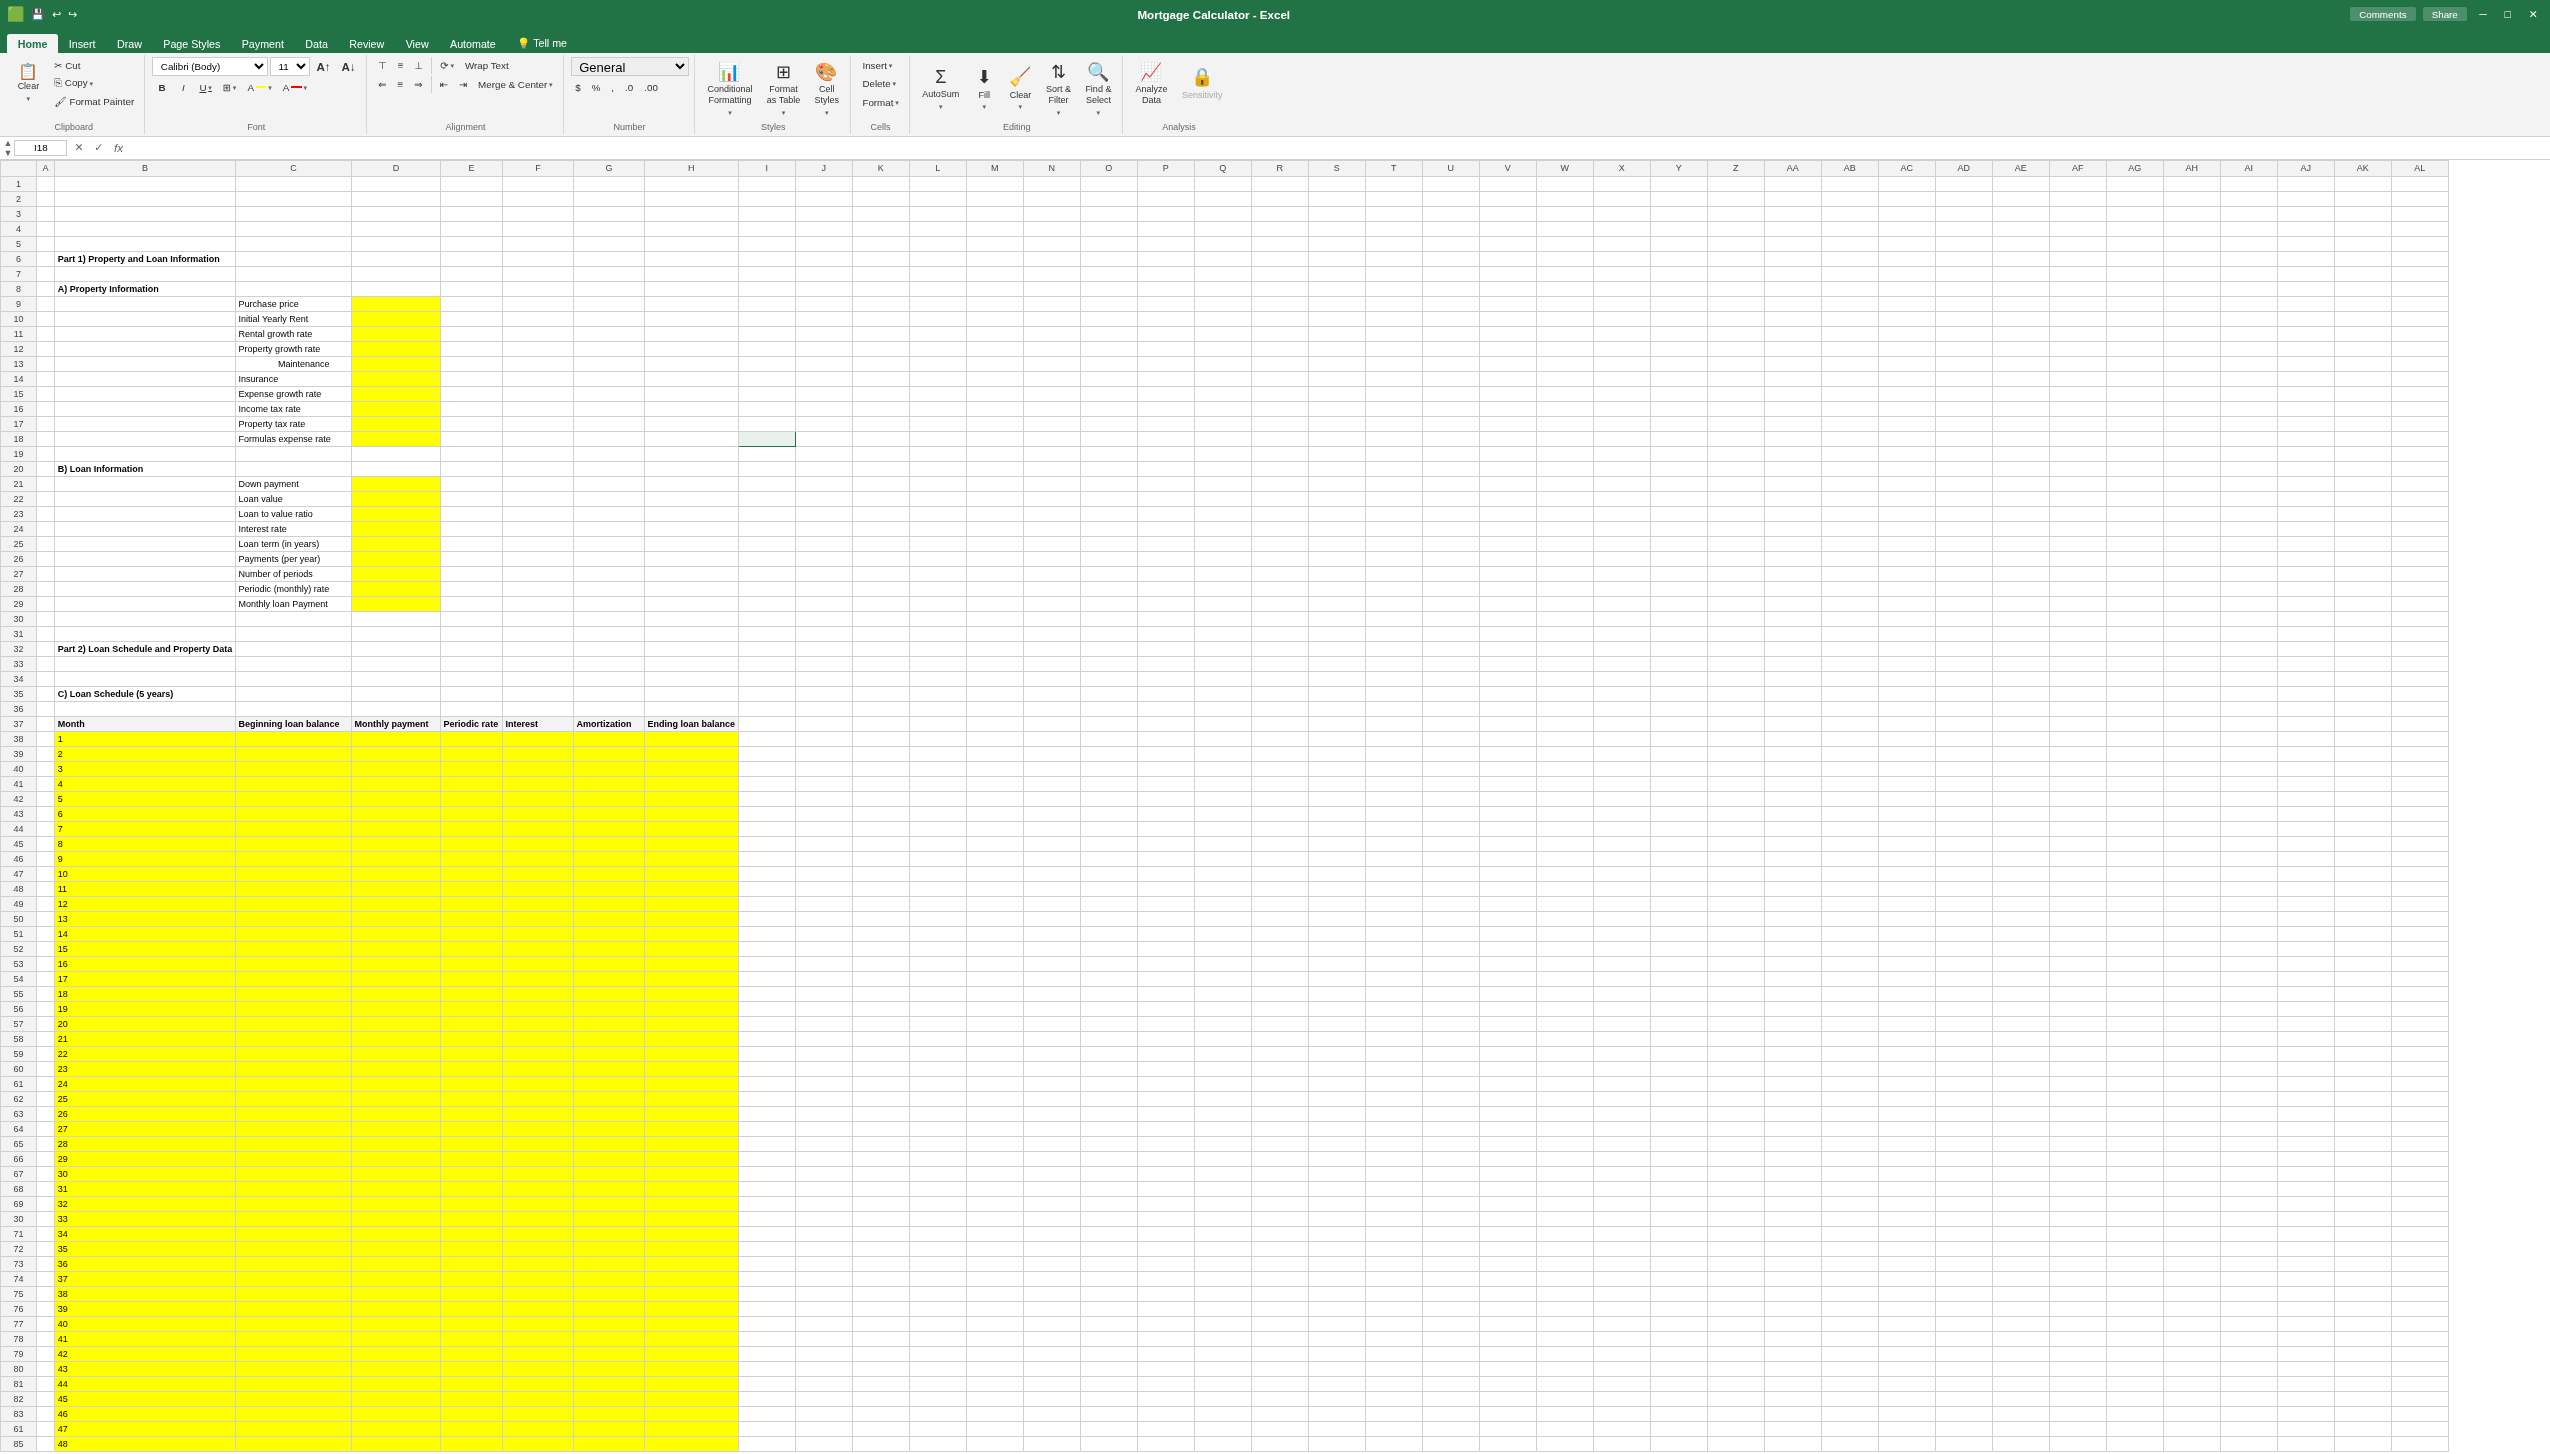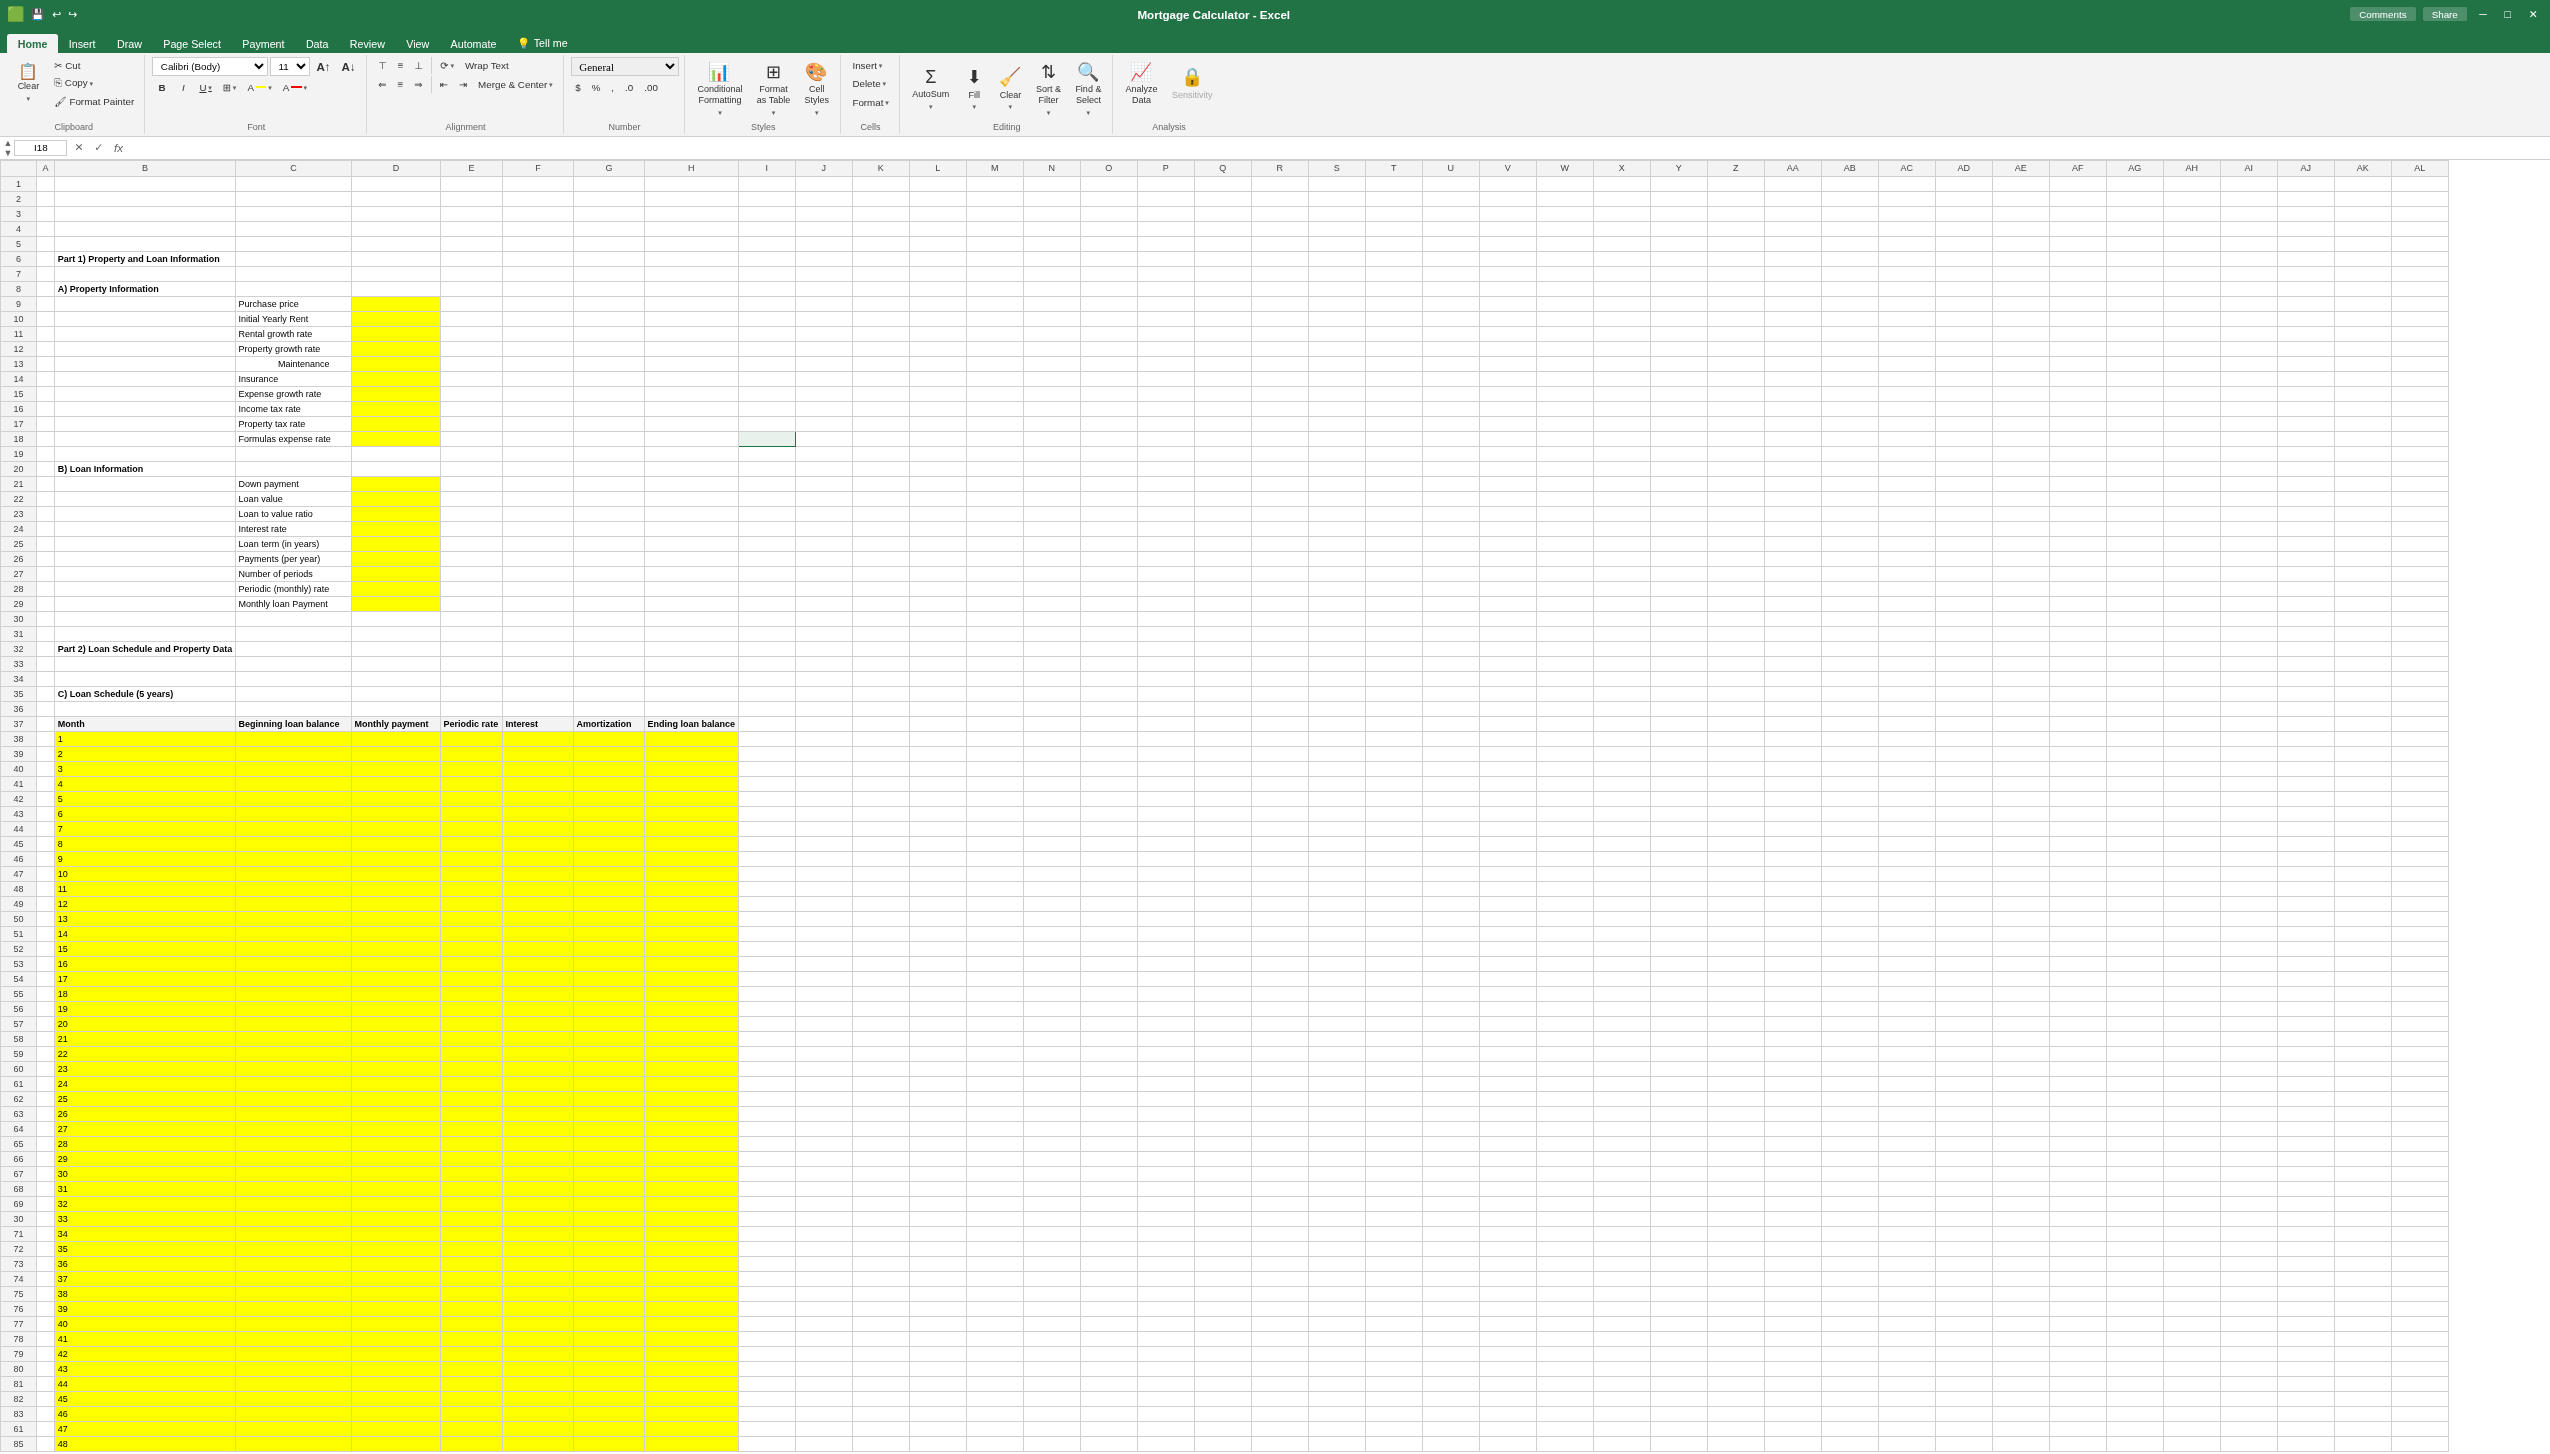--- a/index.html
+++ b/index.html
@@ -232,21 +232,21 @@
     <span style="cursor:pointer; padding:0 5.3px;">─</span>
     <span style="cursor:pointer; padding:0 5.3px;">□</span>
     <span style="cursor:pointer; padding:0 5.3px;">✕</span>
   </div>
 </div>
 
 <div class="ribbon-tabs">
   <div class="ribbon-tab active">Home</div>
   <div class="ribbon-tab">Insert</div>
   <div class="ribbon-tab">Draw</div>
-  <div class="ribbon-tab">Page Select</div>
+  <div class="ribbon-tab">Page Styles</div>
   <div class="ribbon-tab">Payment</div>
   <div class="ribbon-tab">Data</div>
   <div class="ribbon-tab">Review</div>
   <div class="ribbon-tab">View</div>
   <div class="ribbon-tab">Automate</div>
   <div class="ribbon-tab" style="display:flex;align-items:center;gap:2.7px;">
     <span>💡</span> Tell me
   </div>
 </div>
 
@@ -317,21 +317,21 @@
           <div class="ribbon-btn-small">Merge &amp; Center <span class="dropdown-arrow">▾</span></div>
         </div>
       </div>
     </div>
     <div class="ribbon-group-label">Alignment</div>
   </div>
 
   <div class="ribbon-group">
     <div class="ribbon-group-content">
       <div style="display:flex;flex-direction:column;gap:2.7px;">
-        <select style="border:0.9px solid #ccc;padding:0.9px 3.6px;font-size:11px;height:19.5px;width:108px;font-family:Liberation Serif, serif;">
+        <select style="border:0.9px solid #ccc;padding:0.9px 3.6px;font-size:13px;height:19.5px;width:118px;">
           <option>General</option>
         </select>
         <div style="display:flex;gap:1.8px;">
           <div class="ribbon-btn-small">$</div>
           <div class="ribbon-btn-small">%</div>
           <div class="ribbon-btn-small">,</div>
           <div class="ribbon-btn-small">.0</div>
           <div class="ribbon-btn-small">.00</div>
         </div>
       </div>

